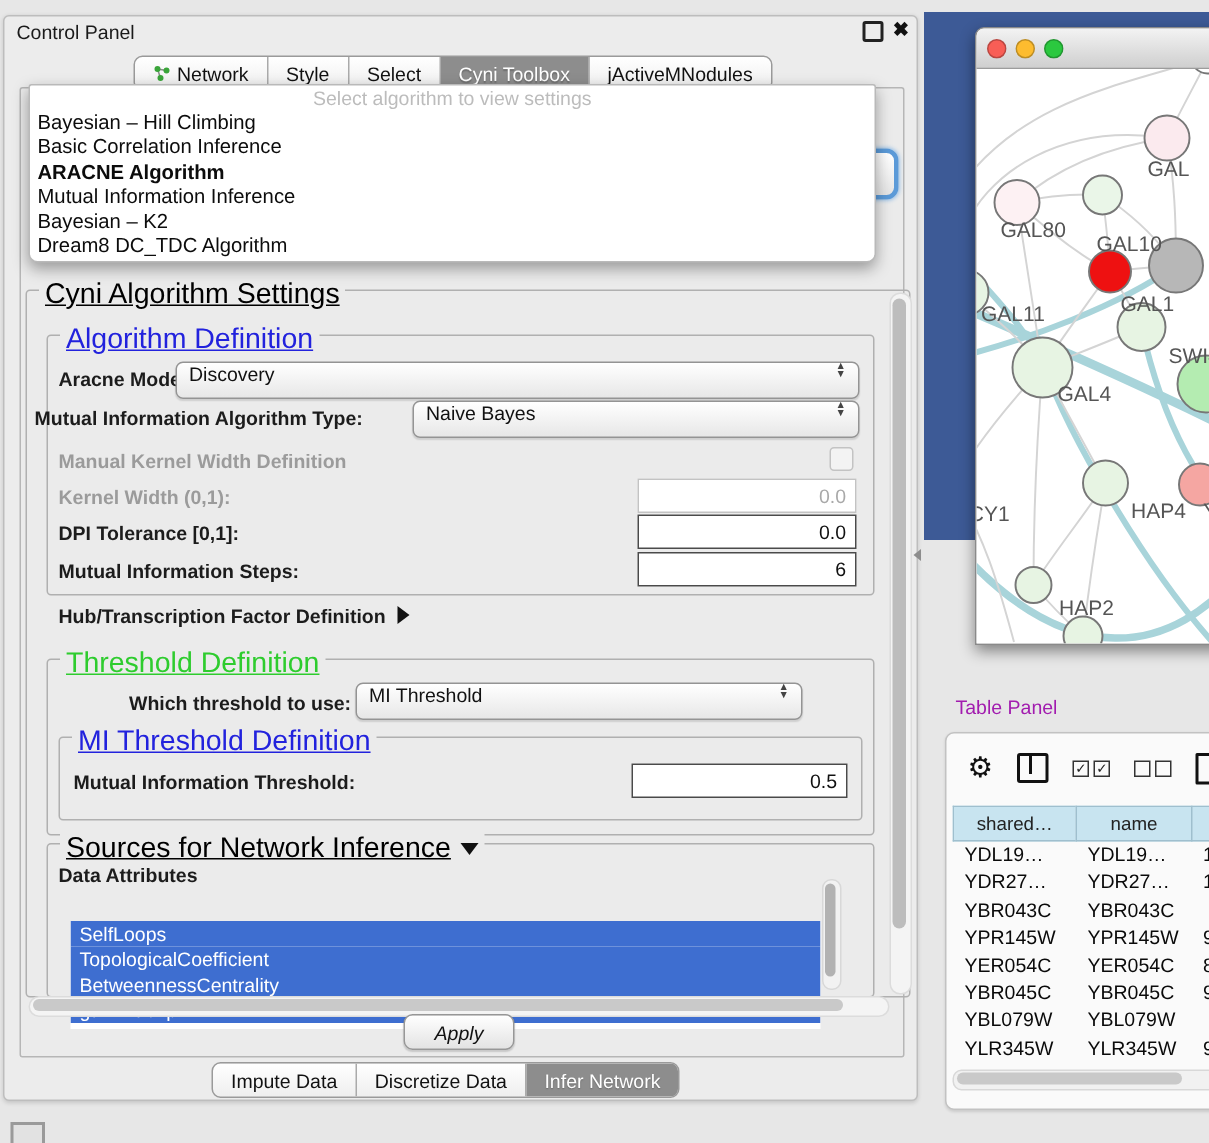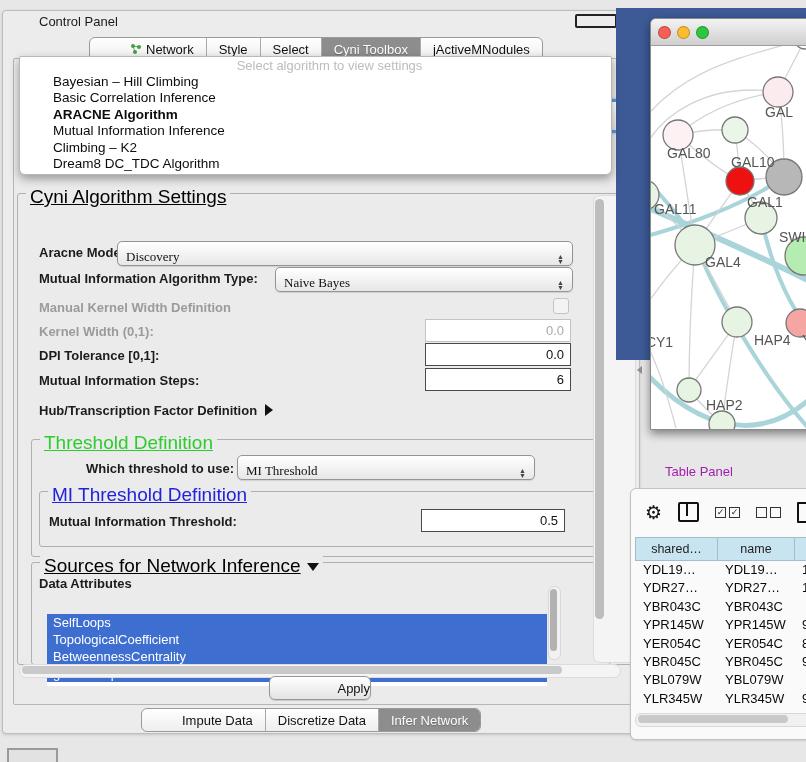--- a/index.html
+++ b/index.html
@@ -1,19 +1,19 @@
 <!DOCTYPE html>
 <html><head>
 <meta charset="utf-8">
 <style>
   html,body{margin:0;padding:0;}
   body{width:806px;height:762px;overflow:hidden;background:#e7e7e7;
        font-family:"Liberation Sans",sans-serif;-webkit-font-smoothing:antialiased;}
   #app{position:relative;width:806px;height:762px;overflow:hidden;}
-  .abs{position:absolute;padding-left:28px;}
+  .abs{position:absolute;}
 
   
   .cp{left:2px;top:10px;width:608px;height:722px;background:#ececec;
       border:1px solid #bdbdbd;border-radius:4px;box-shadow:0 1px 3px rgba(0,0,0,.15);}
   .cp-title{left:8px;top:3px;font-size:13px;color:#1a1a1a;}
   .cp-float{right:22px;top:3px;width:10px;height:10px;border:2px solid #222;border-radius:2px;}
   .cp-close{right:5px;top:1px;font-size:13px;font-weight:bold;color:#111;}
 
   
   .tabrow{left:86px;top:26px;height:22px;display:flex;border:1px solid #9a9a9a;
@@ -31,22 +31,22 @@
 
   
   .group{border:1px solid #b0b0b0;border-radius:3px;}
   .legend{position:absolute;top:-8px;left:8px;background:#ebebeb;padding:0 4px;
           font-size:19px;white-space:nowrap;text-decoration:underline;}
   .legend.blue{color:#2222dd;}
   .legend.green{color:#2ecc2e;}
   .lbl{position:absolute;font-size:13px;font-weight:bold;color:#1c1c1c;white-space:nowrap;}
   .lbl.dis{color:#9b9b9b;}
   .combo{position:absolute;height:23px;border:1px solid #949494;border-radius:5px;
-         background:linear-gradient(#ffffff,#e7e7e7);display:flex;align-items:flex-end;
-         padding:0 8px;font-size:13px;color:#111;box-shadow:0 1px 1px rgba(0,0,0,.12);font-family:Liberation Serif, serif;}
+         background:linear-gradient(#ffffff,#e7e7e7);display:flex;align-items:flex-start;
+         padding:0 8px;font-size:13px;color:#111;box-shadow:0 1px 1px rgba(0,0,0,.12);}
   .combo .stepper{margin-left:auto;display:flex;flex-direction:column;line-height:5px;
          font-size:7px;color:#444;}
   .field{position:absolute;height:21px;border:1px solid #4a4a4a;background:#fff;
          font-size:13px;color:#111;text-align:right;padding:0 6px;line-height:21px;}
   .field.dis{border:1px solid #c3c3c3;color:#a9a9a9;}
   .checkbox{position:absolute;width:14px;height:14px;border:1px solid #c3c3c3;
          border-radius:3px;background:#f3f3f3;}
   .arrow-right{display:inline-block;width:0;height:0;border-left:8px solid #111;
          border-top:6px solid transparent;border-bottom:6px solid transparent;margin-left:8px;vertical-align:-1px;}
   .arrow-down{display:inline-block;width:0;height:0;border-top:8px solid #111;
@@ -62,21 +62,21 @@
   .attr-sb .thumb{position:absolute;left:1px;top:2px;width:7px;height:62px;background:#b2b2b2;border-radius:4px;}
 
   
   .vsb{left:590px;top:184px;width:13px;height:466px;background:#f4f4f4;border:1px solid #dcdcdc;border-radius:7px;}
   .vsb .thumb{position:absolute;left:1px;top:3px;width:9px;height:420px;background:#bdbdbd;border-radius:5px;}
   .hsb{left:16px;top:653px;width:572px;height:12px;background:#f4f4f4;border:1px solid #dcdcdc;border-radius:7px;}
   .hsb .thumb{position:absolute;left:2px;top:1px;width:540px;height:8px;background:#c9c9c9;border-radius:5px;}
 
   .apply{left:266px;top:665px;width:72px;height:22px;border:1px solid #979797;border-radius:6px;
          background:linear-gradient(#ffffff,#e3e3e3);font-size:13px;color:#111;
-         display:flex;align-items:center;justify-content:flex-end;box-shadow:0 1px 1px rgba(0,0,0,.15);}
+         display:flex;align-items:center;justify-content:center;box-shadow:0 1px 1px rgba(0,0,0,.15);font-style:italic;}
 
   .btabrow{left:138px;top:697px;height:22px;display:flex;border:1px solid #9a9a9a;
            border-radius:6px;overflow:hidden;background:linear-gradient(#ffffff,#eeeeee);}
 
   
   .dd{left:16px;top:45px;width:563px;height:117px;background:#fff;border:1px solid #b9b9b9;
       border-radius:2px 2px 6px 6px;box-shadow:0 4px 10px rgba(0,0,0,.35);z-index:50;}
   .dd .ph{height:17px;line-height:17px;text-align:center;color:#bcbcbc;font-size:13px;}
   .dd .item{height:16.4px;line-height:16.4px;font-size:13.5px;color:#0c0c0c;padding-left:5px;white-space:nowrap;}
   .dd .item.selected{font-weight:bold;}
@@ -152,29 +152,32 @@
         </div>
       </div>
 
     <div class="abs inner"></div>
     <div class="abs combo-fragment"></div>
 
     <div class="abs group" style="left:14px;top:182px;width:588px;height:470px;">
       <span class="legend">Cyni Algorithm Settings</span>
     </div>
 
+    <div class="abs group" style="left:28px;top:212px;width:550px;height:172px;">
+      <span class="legend blue">Algorithm Definition</span>
+    </div>
     <div class="lbl" style="left:36px;top:234px;">Aracne Mode:</div>
     <div class="combo" style="left:114px;top:230px;width:438px;">
       <span>Discovery</span>
       <span class="stepper">
           <span>▲</span>
           <span>▼</span>
         </span>
     </div>
-    <div class="lbl" style="left:36px;top:260px;">Mutual Information Algorithm Type:</div>
+    <div class="lbl" style="left:20px;top:260px;">Mutual Information Algorithm Type:</div>
     <div class="combo" style="left:272px;top:256px;width:280px;">
       <span>Naive Bayes</span>
       <span class="stepper">
           <span>▲</span>
           <span>▼</span>
         </span>
     </div>
     <div class="lbl dis" style="left:36px;top:289px;">Manual Kernel Width Definition</div>
     <div class="checkbox" style="left:550px;top:287px;"></div>
     <div class="lbl dis" style="left:36px;top:313px;">Kernel Width (0,1):</div>
@@ -241,21 +244,21 @@
           <span>Infer Network</span>
         </div>
       </div>
 
     <div class="abs dd" id="algo-dd">
       <div class="ph">Select algorithm to view settings</div>
     <div class="item">Bayesian – Hill Climbing</div>
         <div class="item">Basic Correlation Inference</div>
         <div class="item selected">ARACNE Algorithm</div>
         <div class="item">Mutual Information Inference</div>
-        <div class="item">Climbing – K2</div>
+        <div class="item">Bayesian – K2</div>
         <div class="item">Dream8 DC_TDC Algorithm</div>
       </div>
   </div>
 
   <div class="abs netbg">
     <div class="netwin">
       <div class="titlebar" id="lights">
           <span class="light" style="background: rgb(248, 94, 86);"></span>
           <span class="light" style="background: rgb(253, 188, 47);"></span>
           <span class="light" style="background: rgb(43, 200, 63);"></span>

